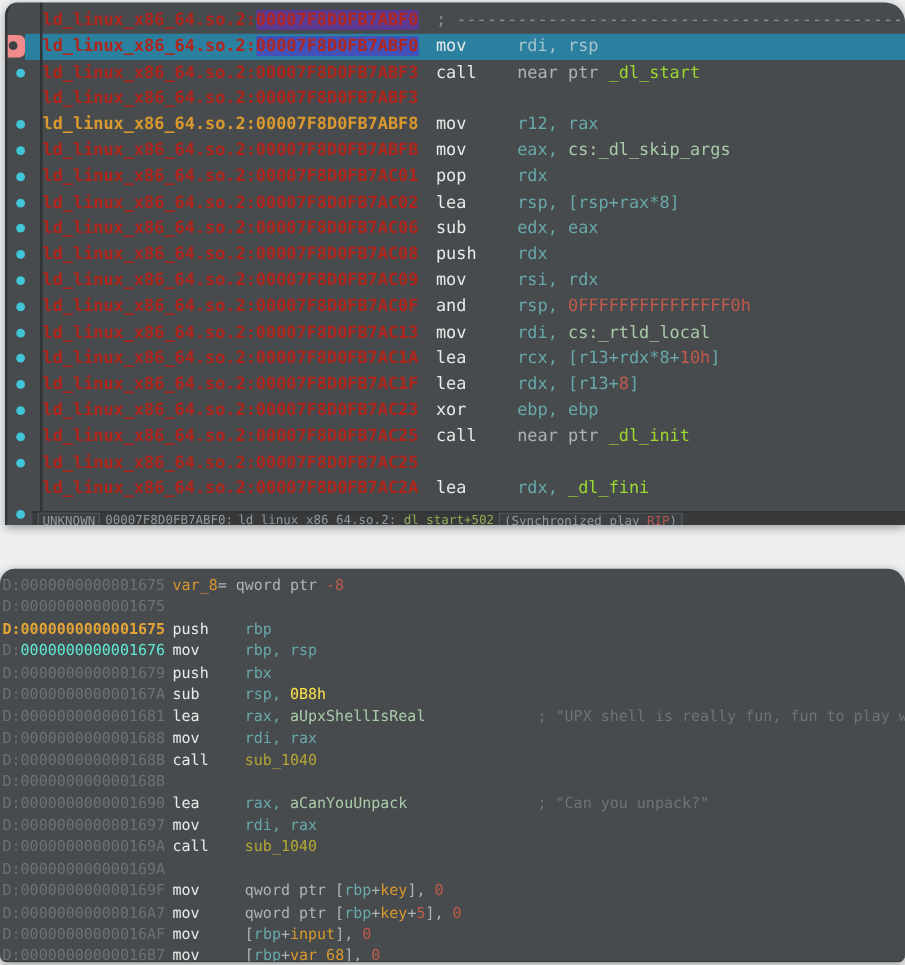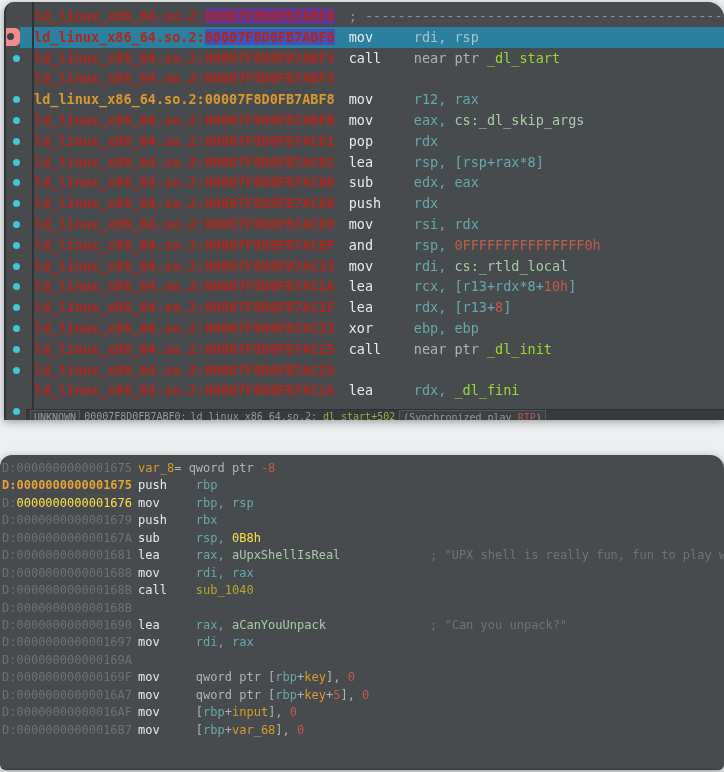--- a/index.html
+++ b/index.html
@@ -81,30 +81,32 @@
       </div>
     <div class="statusbar">
       <span class="tok boxed">UNKNOWN</span><span class="tok">00007F8D0FB7ABF0:</span><span class="tok"><span>ld_linux_x86_64.so.2:</span><span id="status-func" style="color: rgb(143, 174, 86);">_dl_start+502</span></span><span class="tok boxed"><span>(Synchronized play </span><span id="status-rip" style="color: rgb(176, 90, 80);">RIP</span><span>)</span></span>
     </div>
   <span class="ipmarker" style="background: rgb(242, 139, 139); top: 25.8px;"></span>
     </section>
 
   <section class="panel bottom">
     <div class="code botc" id="bottom-code">
         <div class="row"><span class="addr"><span class="" style="color: rgb(109, 113, 115);">D:</span><span class="" style="color: rgb(109, 113, 115);">0000000000001675</span></span><span class="mnpad"></span><span class="ops"><span class="" style="color: rgb(217, 153, 46);">var_8</span><span class="" style="color: rgb(174, 180, 182);">= </span><span class="" style="color: rgb(174, 180, 182);">qword ptr </span><span class="" style="color: rgb(192, 90, 76);">-8</span></span></div>
+        <div class="row"><span class="addr"><span class="" style="color: rgb(109, 113, 115);">D:</span><span class="" style="color: rgb(109, 113, 115);">0000000000001675</span></span></div>
         <div class="row"><span class="addr"><span class="" style="color: rgb(226, 164, 55); font-weight: 700;">D:</span><span class="" style="color: rgb(226, 164, 55); font-weight: 700;">0000000000001675</span></span><span class="mn" style="color: rgb(232, 234, 234);">push</span><span class="ops"><span class="" style="color: rgb(104, 168, 170);">rbp</span></span></div>
-        <div class="row"><span class="addr"><span class="" style="color: rgb(109, 113, 115);">D:</span><span class="" style="color: #fde047;">0000000000001676</span></span><span class="mn" style="color: rgb(232, 234, 234);">mov</span><span class="ops"><span class="" style="color: rgb(104, 168, 170);">rbp, rsp</span></span></div>
+        <div class="row"><span class="addr"><span class="" style="color: rgb(109, 113, 115);">D:</span><span class="" style="color: #5eead4;">0000000000001676</span></span><span class="mn" style="color: rgb(232, 234, 234);">mov</span><span class="ops"><span class="" style="color: rgb(104, 168, 170);">rbp, rsp</span></span></div>
         <div class="row"><span class="addr"><span class="" style="color: rgb(109, 113, 115);">D:</span><span class="" style="color: rgb(109, 113, 115);">0000000000001679</span></span><span class="mn" style="color: rgb(232, 234, 234);">push</span><span class="ops"><span class="" style="color: rgb(104, 168, 170);">rbx</span></span></div>
         <div class="row"><span class="addr"><span class="" style="color: rgb(109, 113, 115);">D:</span><span class="" style="color: rgb(109, 113, 115);">000000000000167A</span></span><span class="mn" style="color: rgb(232, 234, 234);">sub</span><span class="ops"><span class="" style="color: rgb(104, 168, 170);">rsp, </span><span class="" style="color: #fde047;">0B8h</span></span></div>
         <div class="row"><span class="addr"><span class="" style="color: rgb(109, 113, 115);">D:</span><span class="" style="color: rgb(109, 113, 115);">0000000000001681</span></span><span class="mn" style="color: rgb(232, 234, 234);">lea</span><span class="ops"><span class="" style="color: rgb(104, 168, 170);">rax, </span><span class="" style="color: rgb(169, 203, 169);">aUpxShellIsReal</span></span><span class="cmt" style="color: rgb(110, 115, 118);">; "UPX shell is really fun, fun to play wi</span></div>
         <div class="row"><span class="addr"><span class="" style="color: rgb(109, 113, 115);">D:</span><span class="" style="color: rgb(109, 113, 115);">0000000000001688</span></span><span class="mn" style="color: rgb(232, 234, 234);">mov</span><span class="ops"><span class="" style="color: rgb(104, 168, 170);">rdi, rax</span></span></div>
         <div class="row"><span class="addr"><span class="" style="color: rgb(109, 113, 115);">D:</span><span class="" style="color: rgb(109, 113, 115);">000000000000168B</span></span><span class="mn" style="color: rgb(232, 234, 234);">call</span><span class="ops"><span class="" style="color: rgb(180, 166, 51);">sub_1040</span></span></div>
         <div class="row"><span class="addr"><span class="" style="color: rgb(109, 113, 115);">D:</span><span class="" style="color: rgb(109, 113, 115);">000000000000168B</span></span></div>
         <div class="row"><span class="addr"><span class="" style="color: rgb(109, 113, 115);">D:</span><span class="" style="color: rgb(109, 113, 115);">0000000000001690</span></span><span class="mn" style="color: rgb(232, 234, 234);">lea</span><span class="ops"><span class="" style="color: rgb(104, 168, 170);">rax, </span><span class="" style="color: rgb(169, 203, 169);">aCanYouUnpack</span></span><span class="cmt" style="color: rgb(110, 115, 118);">; "Can you unpack?"</span></div>
         <div class="row"><span class="addr"><span class="" style="color: rgb(109, 113, 115);">D:</span><span class="" style="color: rgb(109, 113, 115);">0000000000001697</span></span><span class="mn" style="color: rgb(232, 234, 234);">mov</span><span class="ops"><span class="" style="color: rgb(104, 168, 170);">rdi, rax</span></span></div>
+        <div class="row"><span class="addr"><span class="" style="color: rgb(109, 113, 115);">D:</span><span class="" style="color: rgb(109, 113, 115);">000000000000169A</span></span><span class="mn" style="color: rgb(232, 234, 234);">call</span><span class="ops"><span class="" style="color: rgb(180, 166, 51);">sub_1040</span></span></div>
         <div class="row"><span class="addr"><span class="" style="color: rgb(109, 113, 115);">D:</span><span class="" style="color: rgb(109, 113, 115);">000000000000169A</span></span></div>
         <div class="row"><span class="addr"><span class="" style="color: rgb(109, 113, 115);">D:</span><span class="" style="color: rgb(109, 113, 115);">000000000000169F</span></span><span class="mn" style="color: rgb(232, 234, 234);">mov</span><span class="ops"><span class="" style="color: rgb(174, 180, 182);">qword ptr [</span><span class="" style="color: rgb(104, 168, 170);">rbp</span><span class="" style="color: rgb(174, 180, 182);">+</span><span class="" style="color: rgb(217, 153, 46);">key</span><span class="" style="color: rgb(174, 180, 182);">], </span><span class="" style="color: rgb(192, 90, 76);">0</span></span></div>
         <div class="row"><span class="addr"><span class="" style="color: rgb(109, 113, 115);">D:</span><span class="" style="color: rgb(109, 113, 115);">00000000000016A7</span></span><span class="mn" style="color: rgb(232, 234, 234);">mov</span><span class="ops"><span class="" style="color: rgb(174, 180, 182);">qword ptr [</span><span class="" style="color: rgb(104, 168, 170);">rbp</span><span class="" style="color: rgb(174, 180, 182);">+</span><span class="" style="color: rgb(217, 153, 46);">key</span><span class="" style="color: rgb(174, 180, 182);">+</span><span class="" style="color: rgb(192, 90, 76);">5</span><span class="" style="color: rgb(174, 180, 182);">], </span><span class="" style="color: rgb(192, 90, 76);">0</span></span></div>
         <div class="row"><span class="addr"><span class="" style="color: rgb(109, 113, 115);">D:</span><span class="" style="color: rgb(109, 113, 115);">00000000000016AF</span></span><span class="mn" style="color: rgb(232, 234, 234);">mov</span><span class="ops"><span class="" style="color: rgb(174, 180, 182);">[</span><span class="" style="color: rgb(104, 168, 170);">rbp</span><span class="" style="color: rgb(174, 180, 182);">+</span><span class="" style="color: rgb(217, 153, 46);">input</span><span class="" style="color: rgb(174, 180, 182);">], </span><span class="" style="color: rgb(192, 90, 76);">0</span></span></div>
         <div class="row"><span class="addr"><span class="" style="color: rgb(109, 113, 115);">D:</span><span class="" style="color: rgb(109, 113, 115);">00000000000016B7</span></span><span class="mn" style="color: rgb(232, 234, 234);">mov</span><span class="ops"><span class="" style="color: rgb(174, 180, 182);">[</span><span class="" style="color: rgb(104, 168, 170);">rbp</span><span class="" style="color: rgb(174, 180, 182);">+</span><span class="" style="color: rgb(217, 153, 46);">var_68</span><span class="" style="color: rgb(174, 180, 182);">], </span><span class="" style="color: rgb(192, 90, 76);">0</span></span></div>
       </div>
   </section>
 
 </div>
 

